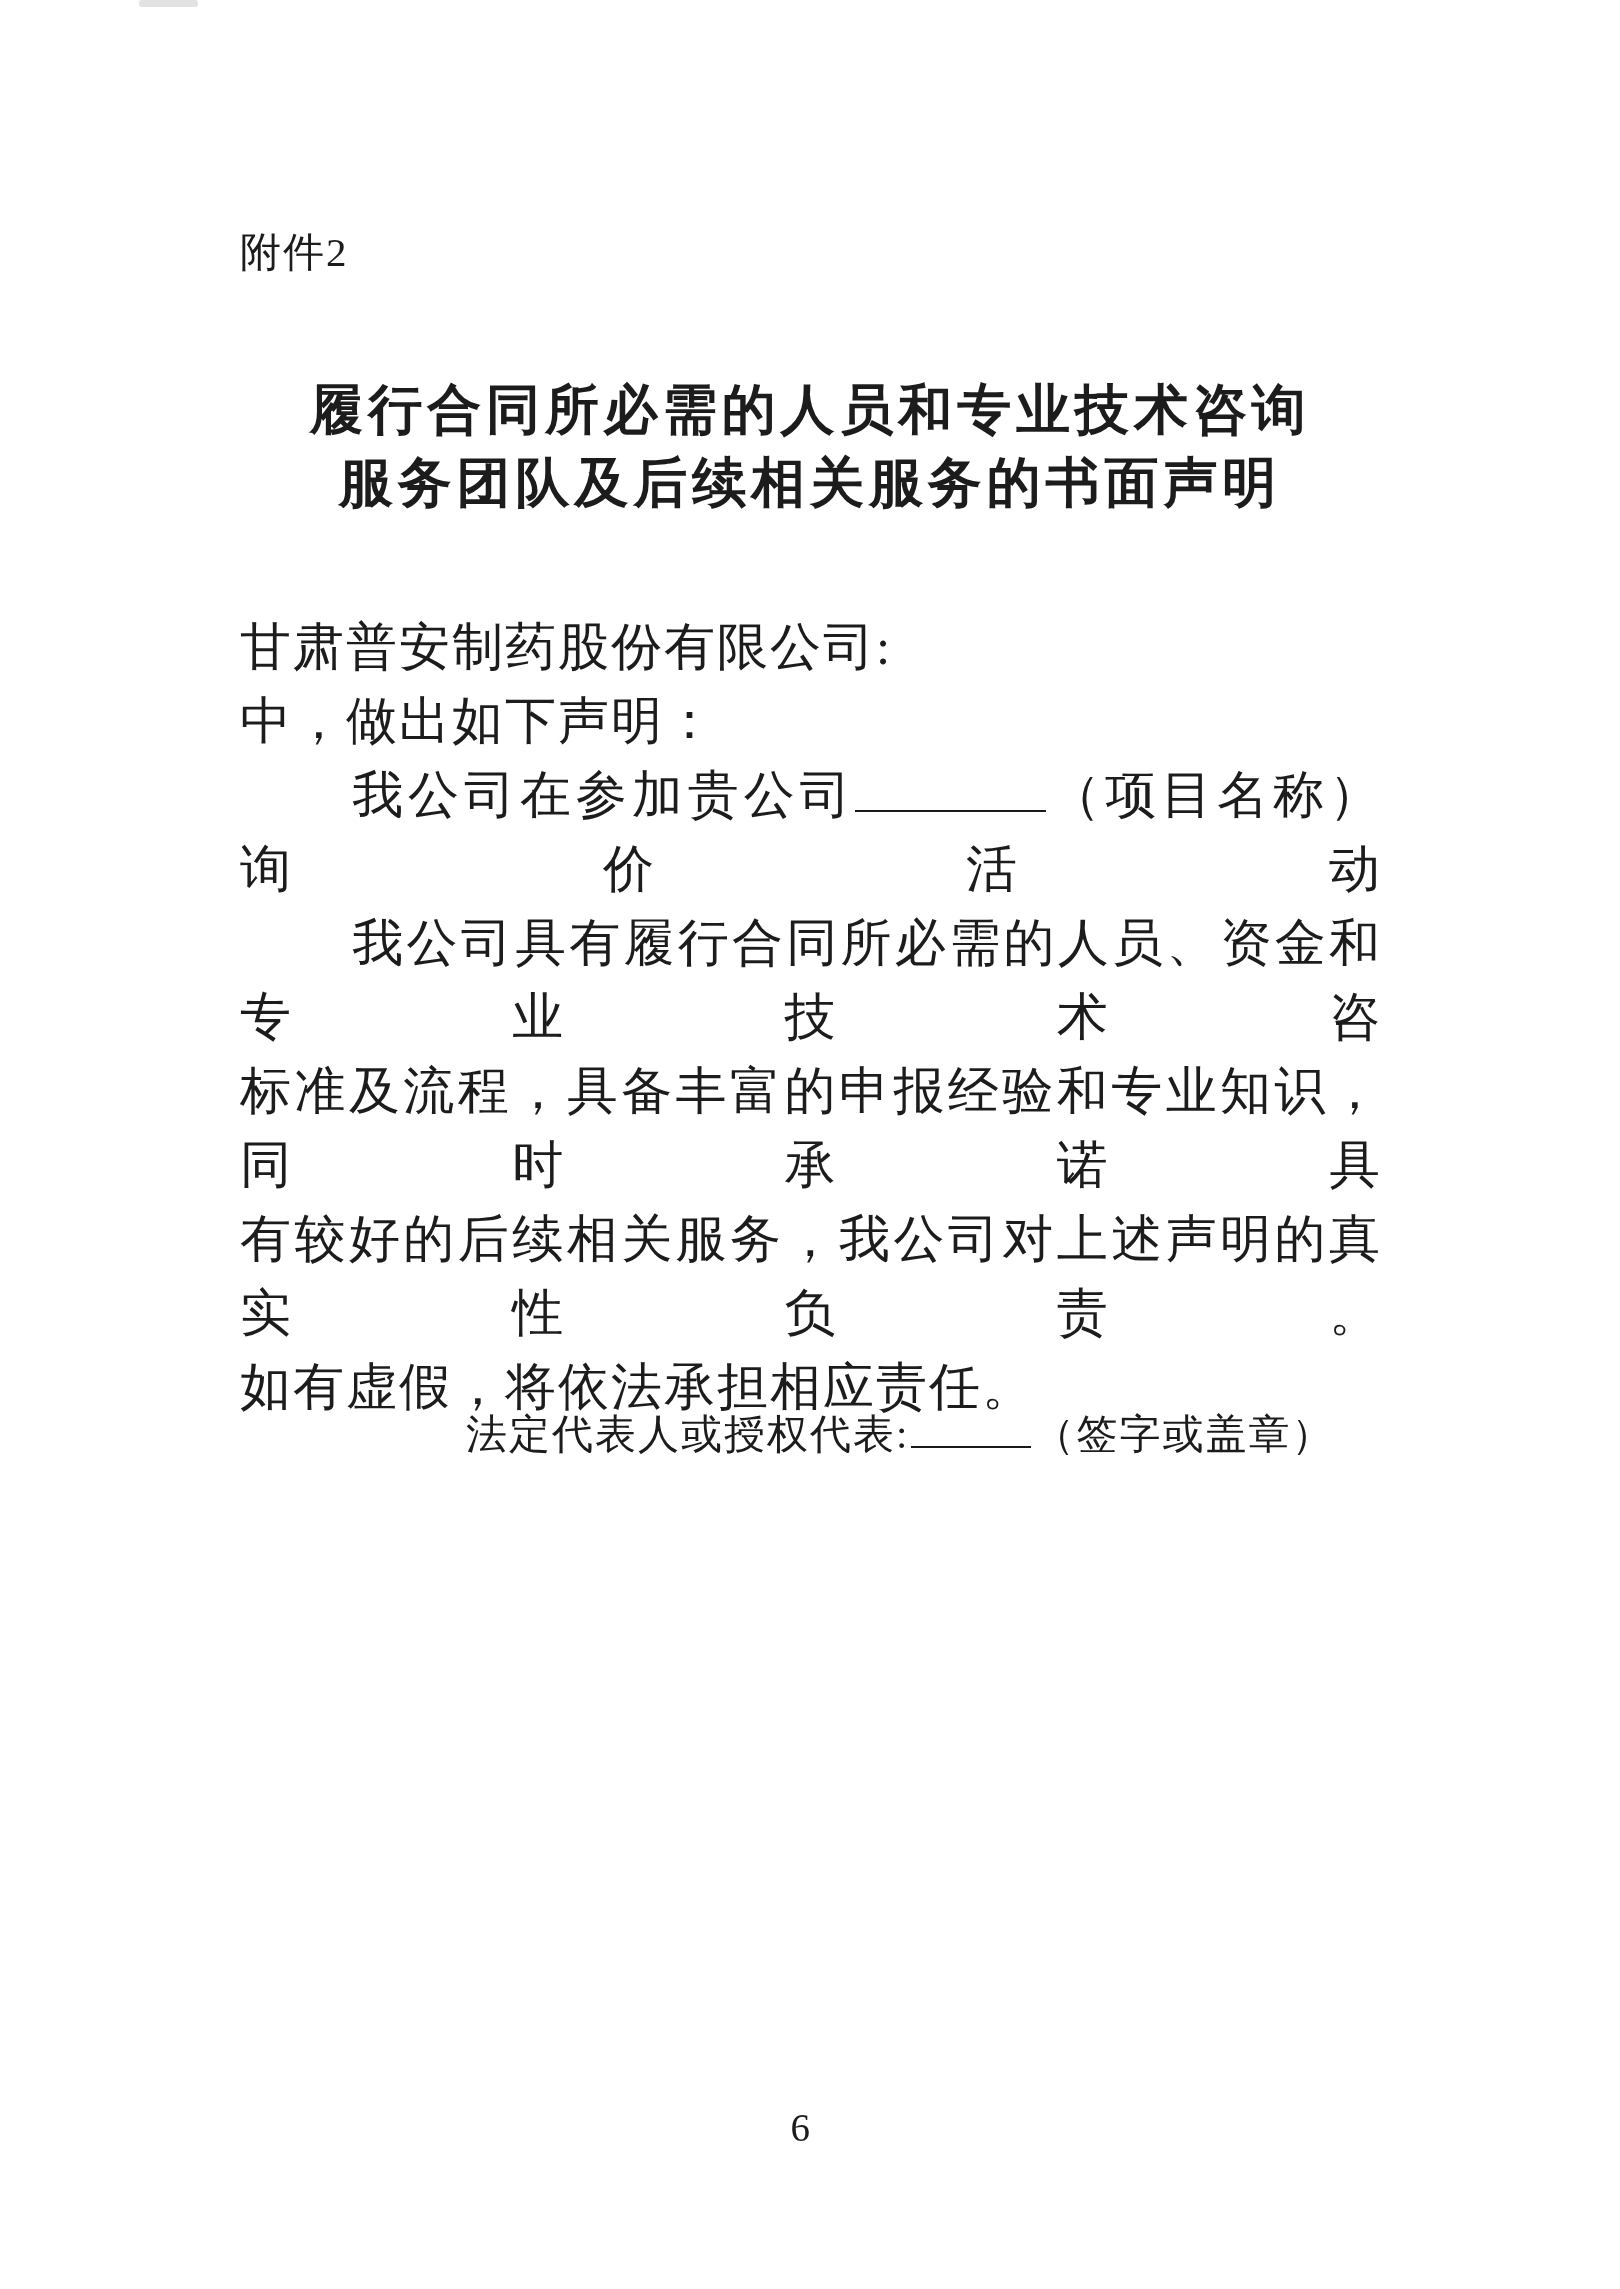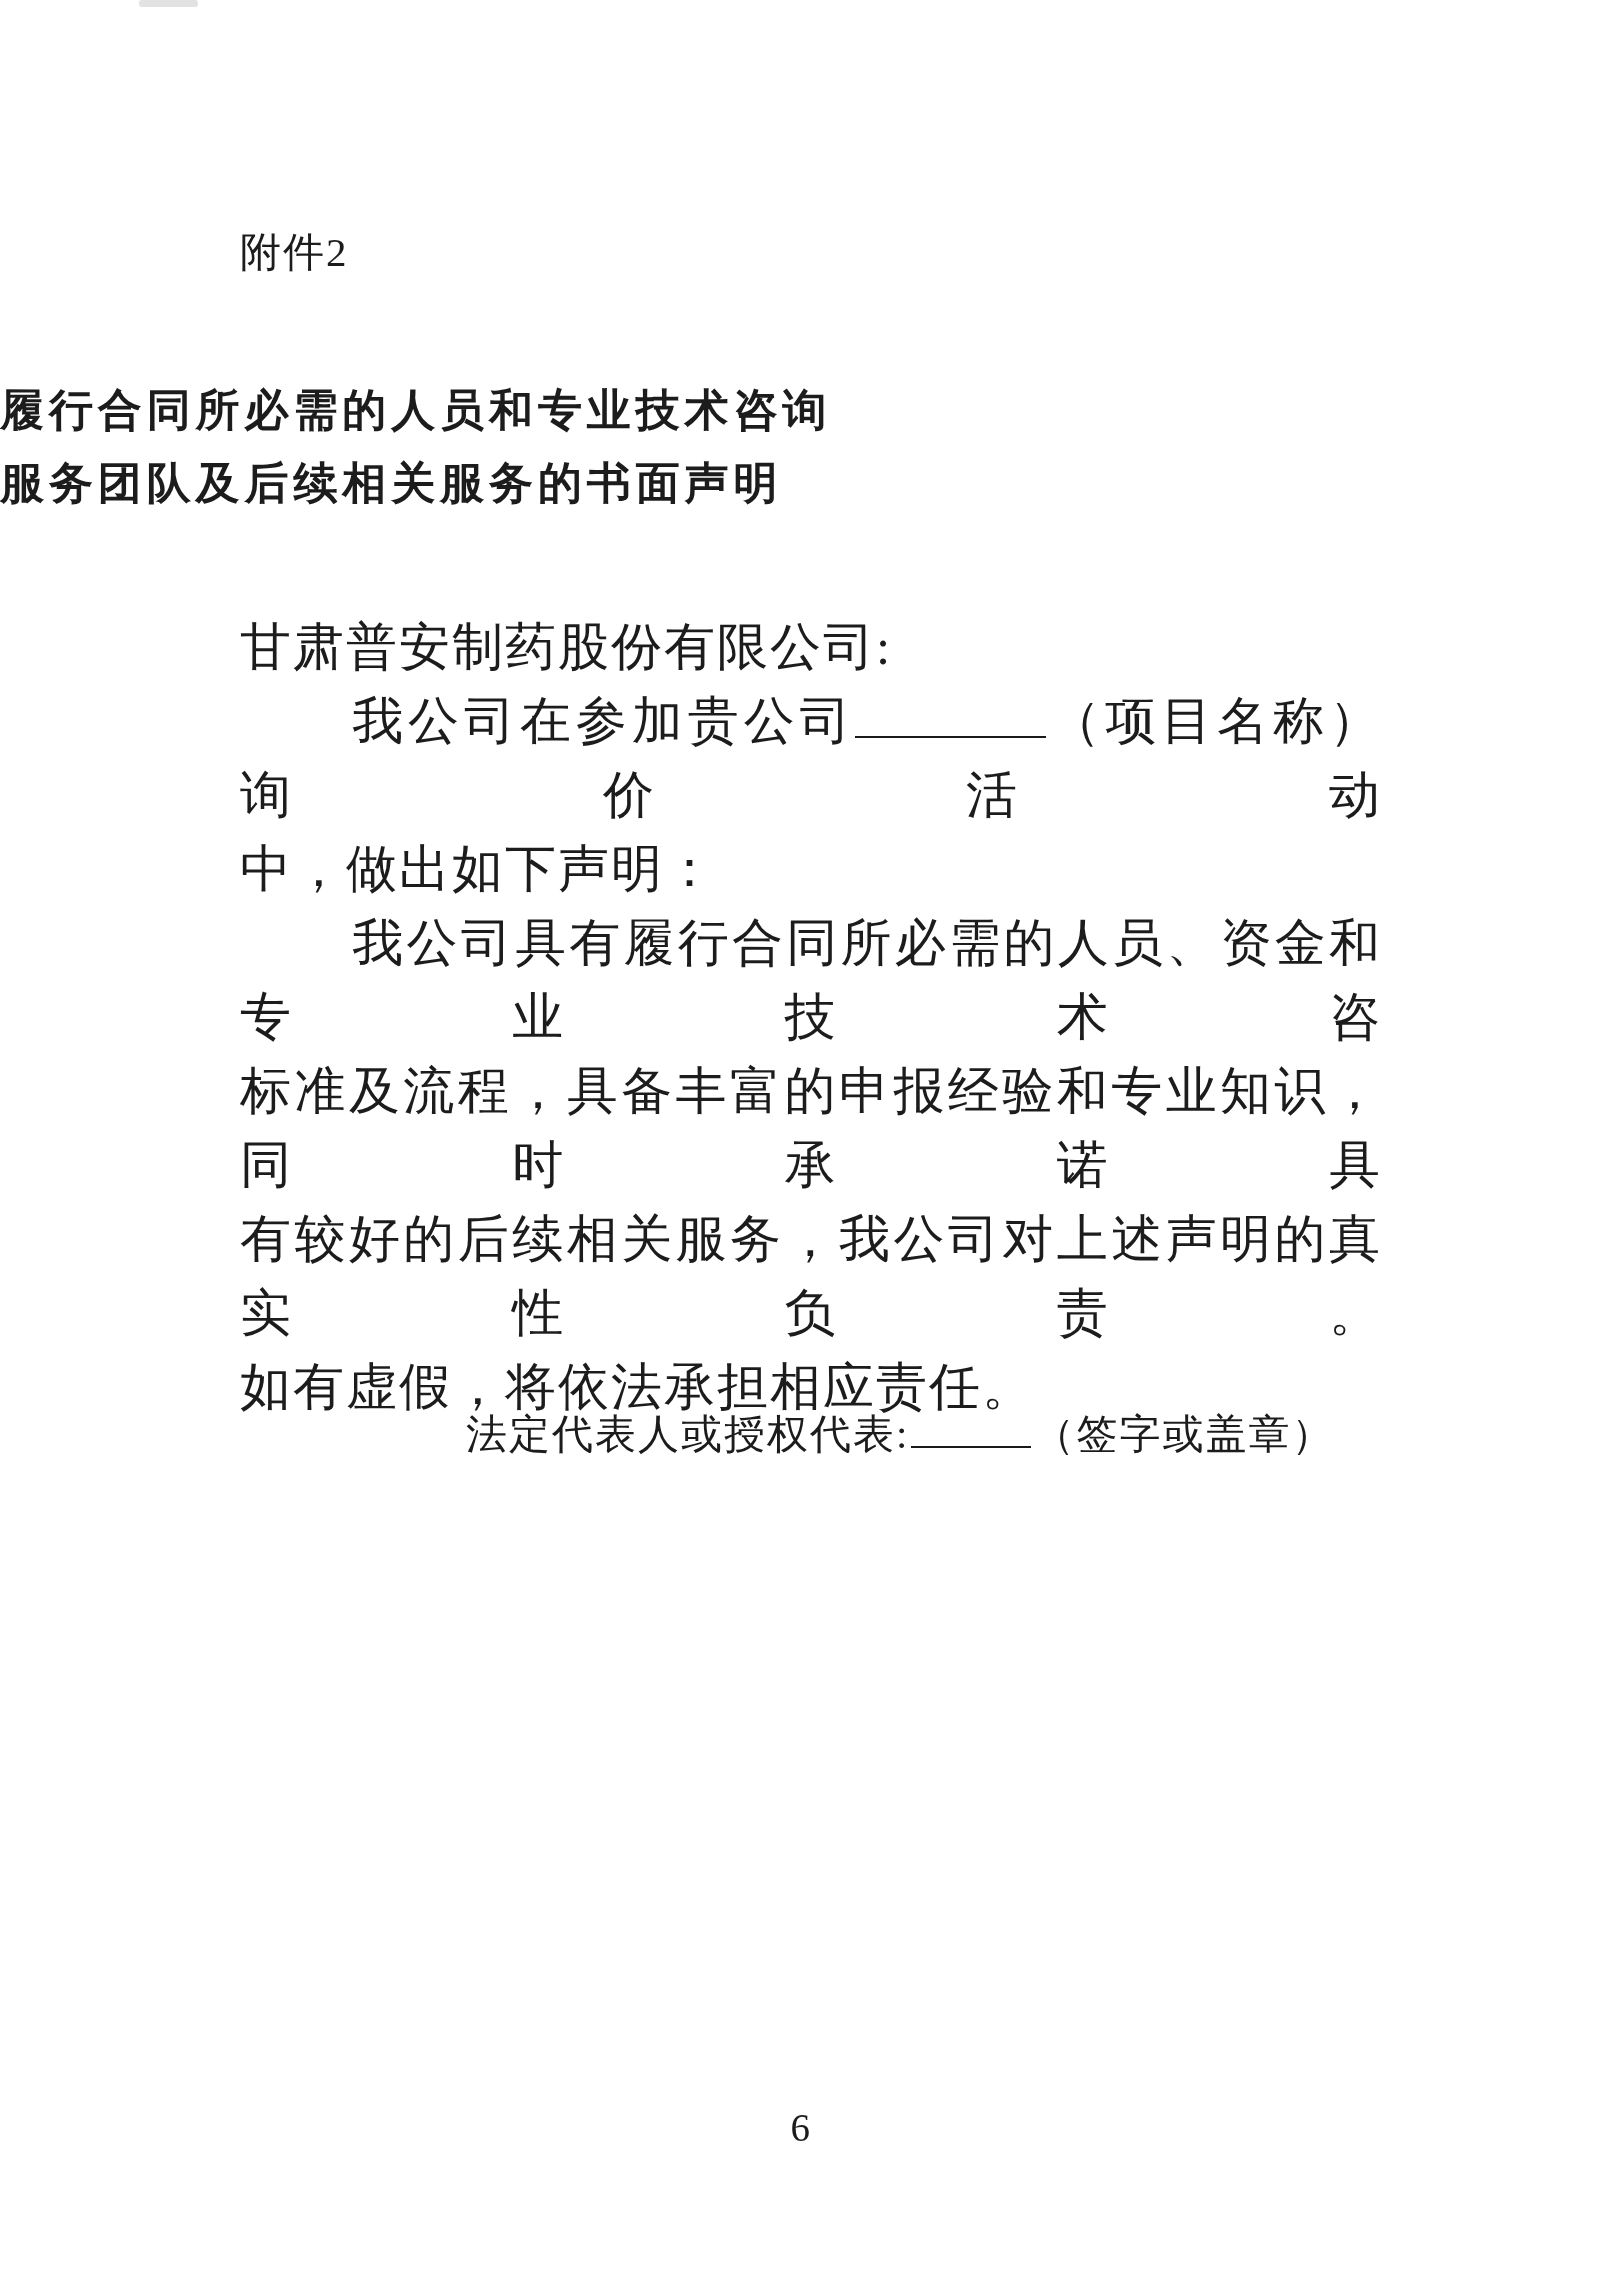--- a/index.html
+++ b/index.html
@@ -29,23 +29,23 @@
     top: 225px;
     left: 240px;
     font-size: 41px;
     letter-spacing: 2px;
   }
   .doc-title {
     position: absolute;
     top: 374px;
     left: 0;
     right: 0;
-    text-align: left;
+    text-align: center;
     font-weight: bold;
-    font-size: 44px;
+    font-size: 54px;
     line-height: 73px;
     letter-spacing: 4.9px;
   }
   .doc-body {
     position: absolute;
     top: 610px;
     left: 240px;
     width: 1142px;
     font-size: 51px;
     line-height: 74px;
@@ -118,25 +118,25 @@
 <div class="attachment-label">附件2</div>
 
 <div class="doc-title">
   <div class="title-line">履行合同所必需的人员和专业技术咨询</div>
   <div class="title-line">服务团队及后续相关服务的书面声明</div>
 </div>
 
 <div class="doc-body">
   <div class="line">甘肃普安制药股份有限公司:</div>
 
+  <div class="line">中，做出如下声明：</div>
+
   <div class="line fill indent">
     <span>我公司在参加贵公司</span><span class="blank project"></span><span>（项目名称）询价活动</span>
   </div>
-
-  <div class="line">中，做出如下声明：</div>
 
   <div class="line fill indent">我公司具有履行合同所必需的人员、资金和专业技术咨</div>
   <div class="line fill">标准及流程，具备丰富的申报经验和专业知识，同时承诺具</div>
   <div class="line fill">有较好的后续相关服务，我公司对上述声明的真实性负责。</div>
   <div class="line">如有虚假，将依法承担相应责任。</div>
 
 </div>
 
 <div class="signature-block">
 

